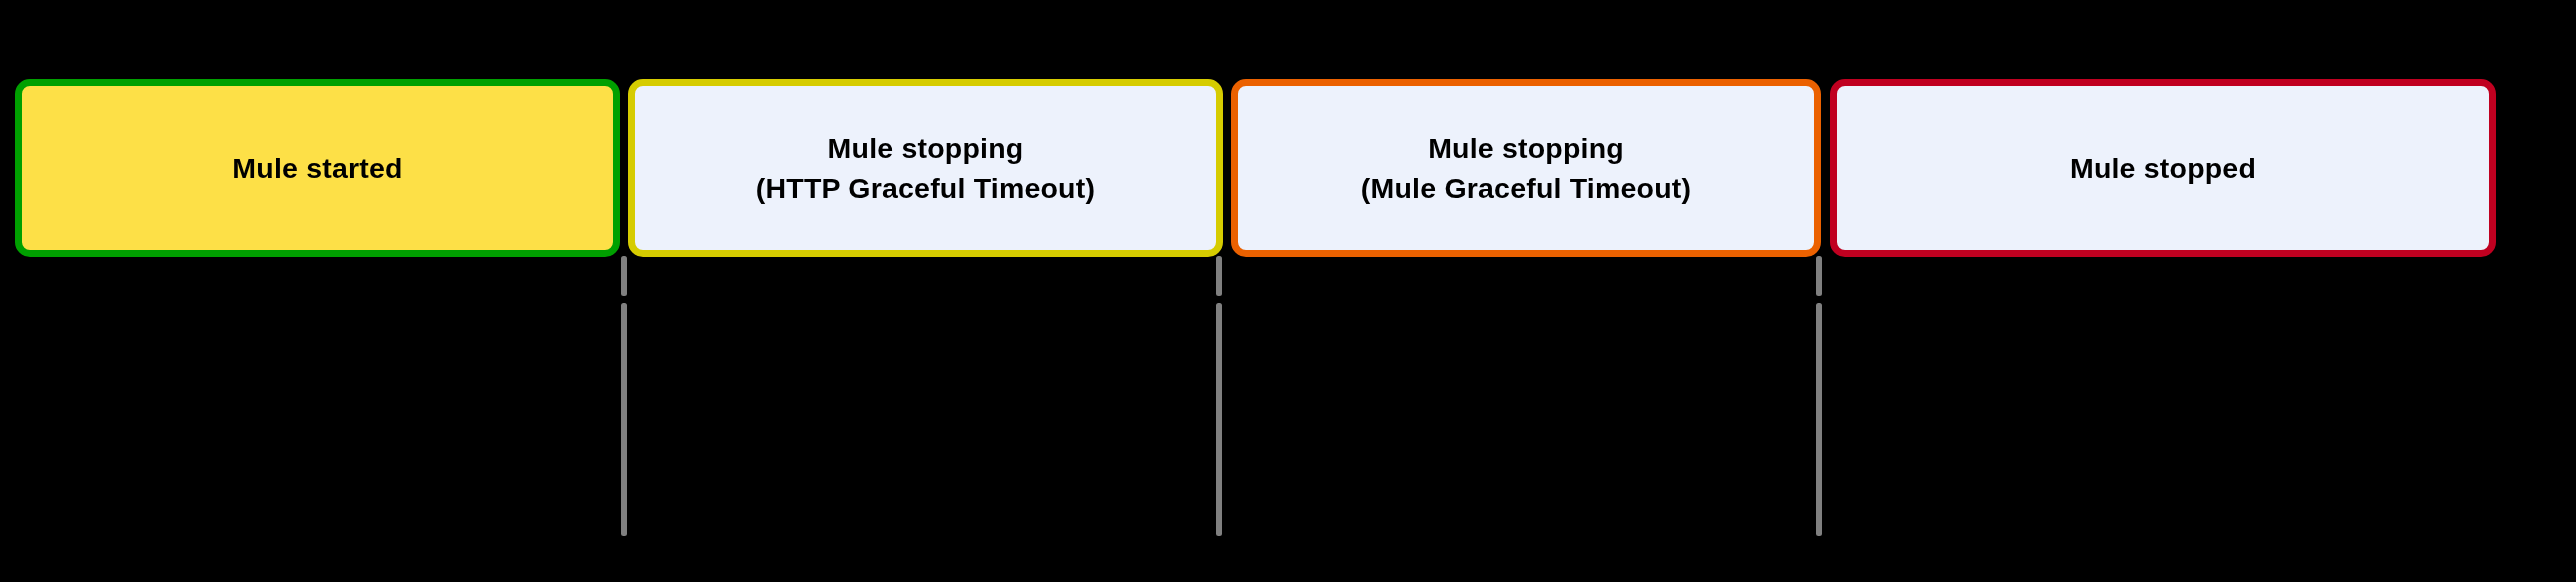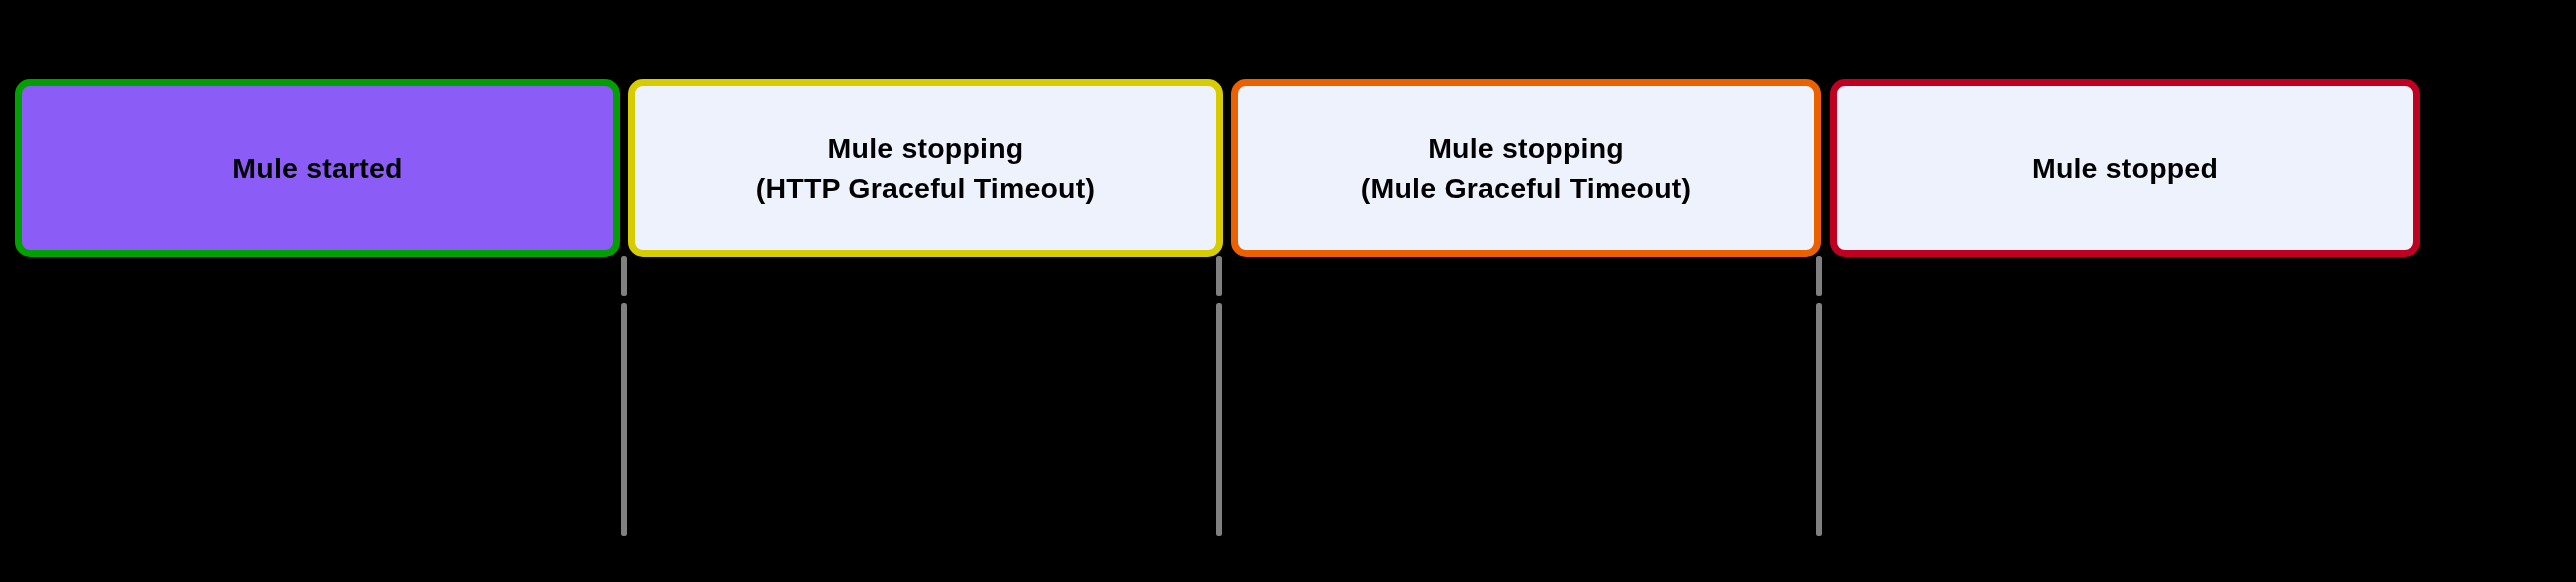--- a/index.html
+++ b/index.html
@@ -61,35 +61,35 @@
     border-radius: 2.5px;
   }
   .tick-seg.upper { top: 0; height: 40px; }
   .tick-seg.lower { top: 47px; bottom: 0; }
 </style>
 </head>
 <body>
 
 <div id="stage" style="background: rgb(0, 0, 0);">
 
-  <div class="phase-box" style="left: 15px; width: 605px; border-color: rgb(0, 160, 0); background: #8b5cf6;">
+  <div class="phase-box" style="left: 15px; width: 605px; border-color: rgb(0, 160, 0); background: #fde047;">
     <span class="phase-label">Mule started</span>
   </div>
 
   <div class="phase-box" style="left: 628px; width: 595px; border-color: rgb(214, 204, 0); background: rgb(237, 242, 252);">
     <span class="phase-label">Mule stopping
 (HTTP Graceful Timeout)</span>
   </div>
 
   <div class="phase-box" style="left: 1231px; width: 590px; border-color: rgb(235, 97, 0); background: rgb(237, 242, 252);">
     <span class="phase-label">Mule stopping
 (Mule Graceful Timeout)</span>
   </div>
 
-  <div class="phase-box" style="left: 1830px; width: 590px; border-color: rgb(192, 0, 32); background: rgb(237, 242, 252);">
+  <div class="phase-box" style="left: 1830px; width: 666px; border-color: rgb(192, 0, 32); background: rgb(237, 242, 252);">
     <span class="phase-label">Mule stopped</span>
   </div>
 
   <div class="tick-line" style="left: 621px; top: 256px; height: 280px;">
     <div class="tick-seg upper" style="background: rgb(128, 128, 128);"></div>
     <div class="tick-seg lower" style="background: rgb(128, 128, 128);"></div>
   </div>
   <div class="tick-line" style="left: 1216px; top: 256px; height: 280px;">
     <div class="tick-seg upper" style="background: rgb(128, 128, 128);"></div>
     <div class="tick-seg lower" style="background: rgb(128, 128, 128);"></div>

